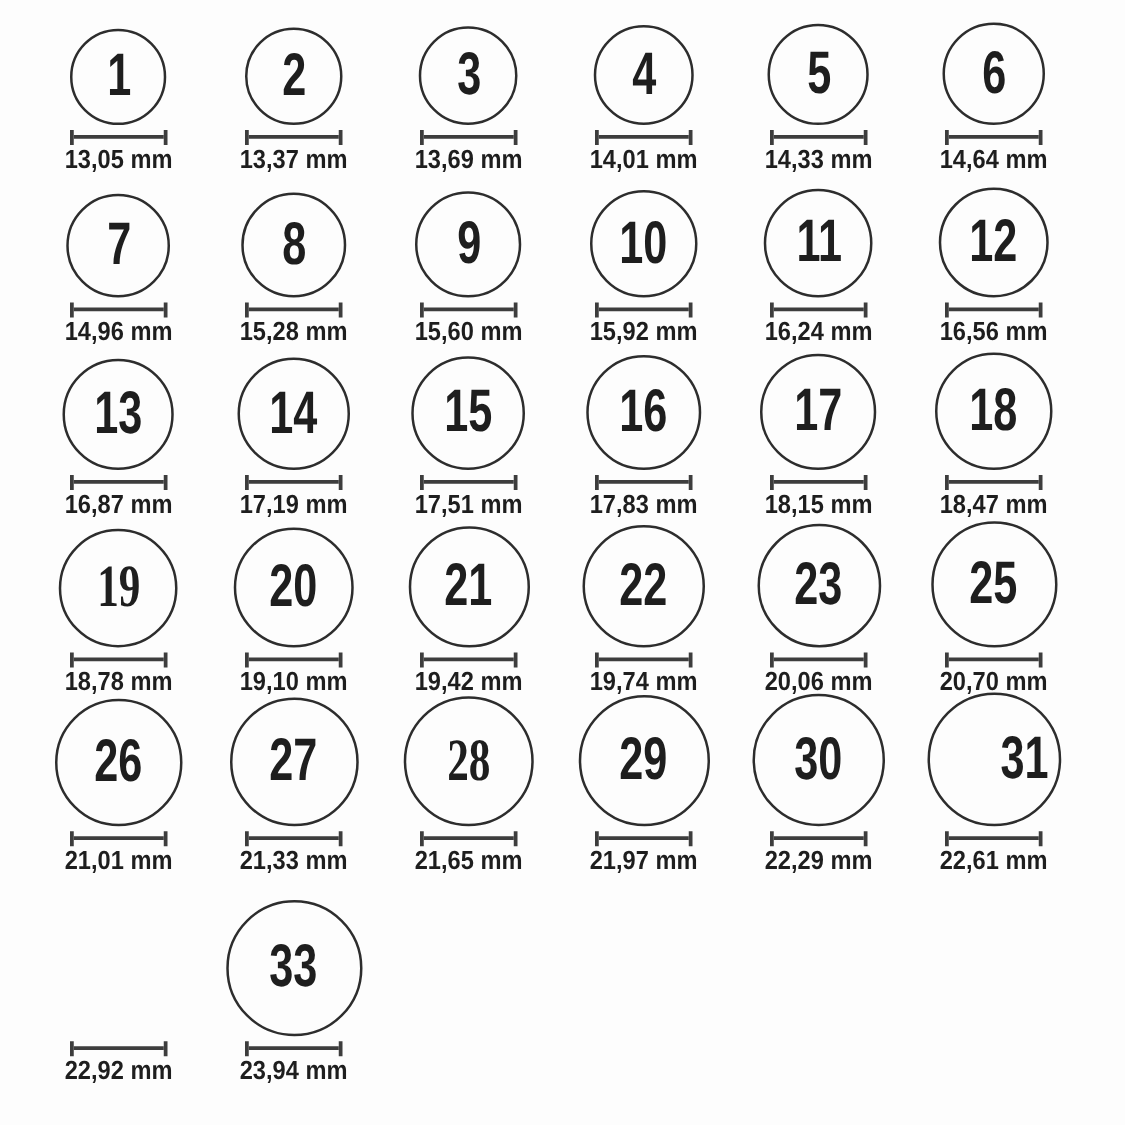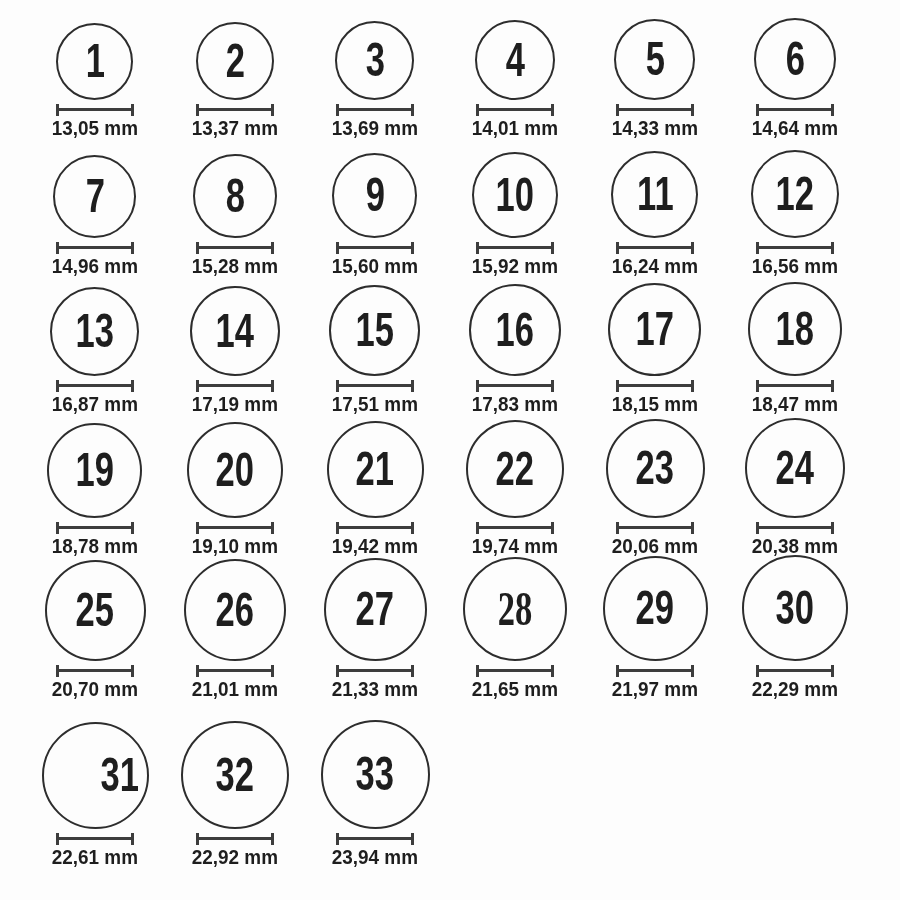--- a/index.html
+++ b/index.html
@@ -295,21 +295,21 @@
     </div>
     <div class="dim">
       <span class="tick"></span>
       <span class="bar"></span>
       <span class="tick"></span>
     </div>
     <div class="label">18,47 mm</div>
   </div>
 
   <div class="cell">
-    <div class="circle" style="width: 95px; height: 95px;">
+    <div class="circle" style="width: 95px; height: 95px; font-family: Liberation Serif, serif;">
       <span class="num">19</span>
     </div>
     <div class="dim">
       <span class="tick"></span>
       <span class="bar"></span>
       <span class="tick"></span>
     </div>
     <div class="label">18,78 mm</div>
   </div>
 
@@ -354,31 +354,20 @@
       <span class="num">23</span>
     </div>
     <div class="dim">
       <span class="tick"></span>
       <span class="bar"></span>
       <span class="tick"></span>
     </div>
     <div class="label">20,06 mm</div>
   </div>
 
-  <div class="cell">
-    <div class="circle" style="width: 100px; height: 100px;">
-      <span class="num">24</span>
-    </div>
-    <div class="dim">
-      <span class="tick"></span>
-      <span class="bar"></span>
-      <span class="tick"></span>
-    </div>
-    <div class="label">20,38 mm</div>
-  </div>
 
   <div class="cell">
     <div class="circle" style="width: 101px; height: 101px; align-items: center;">
       <span class="num">25</span>
     </div>
     <div class="dim">
       <span class="tick"></span>
       <span class="bar"></span>
       <span class="tick"></span>
     </div>
@@ -451,23 +440,20 @@
     </div>
     <div class="dim">
       <span class="tick"></span>
       <span class="bar"></span>
       <span class="tick"></span>
     </div>
     <div class="label">22,61 mm</div>
   </div>
 
   <div class="cell">
-    <div class="circle" style="width: 108px; height: 108px;">
-      <span class="num">32</span>
-    </div>
     <div class="dim">
       <span class="tick"></span>
       <span class="bar"></span>
       <span class="tick"></span>
     </div>
     <div class="label">22,92 mm</div>
   </div>
 
   <div class="cell">
     <div class="circle" style="width: 109px; height: 109px;">

